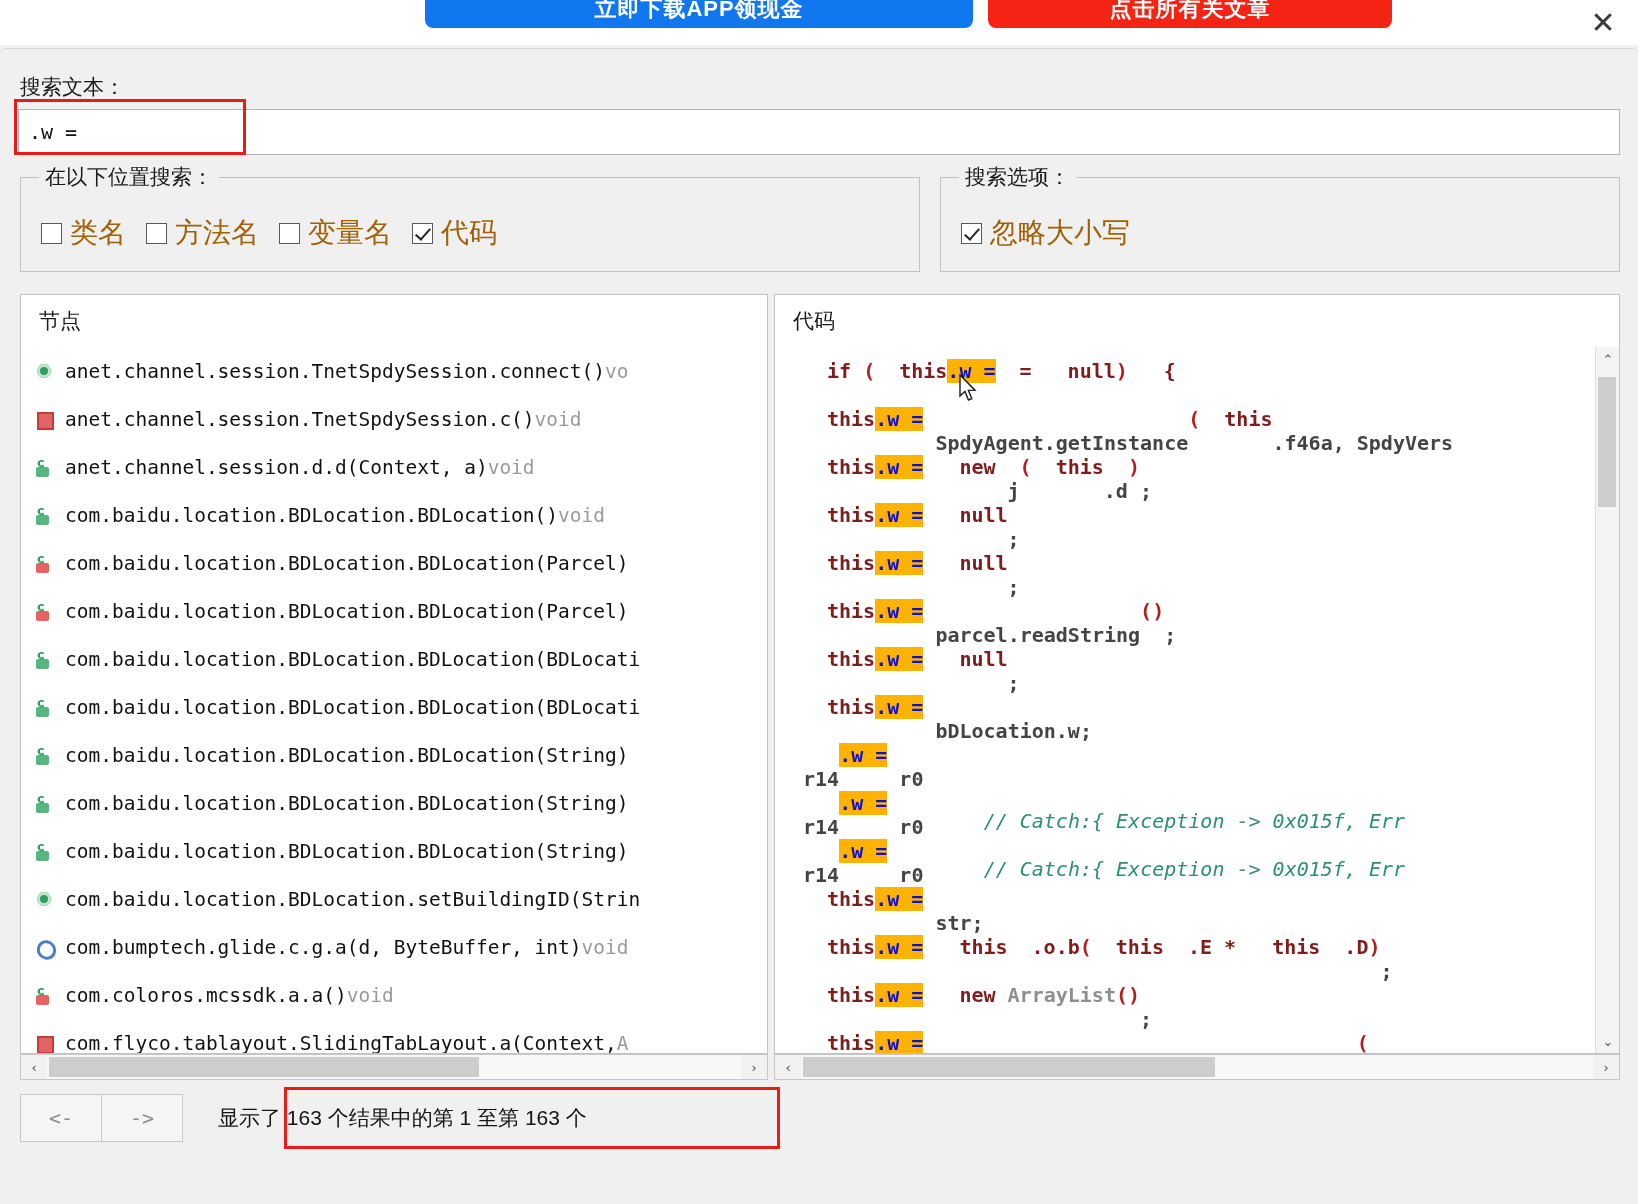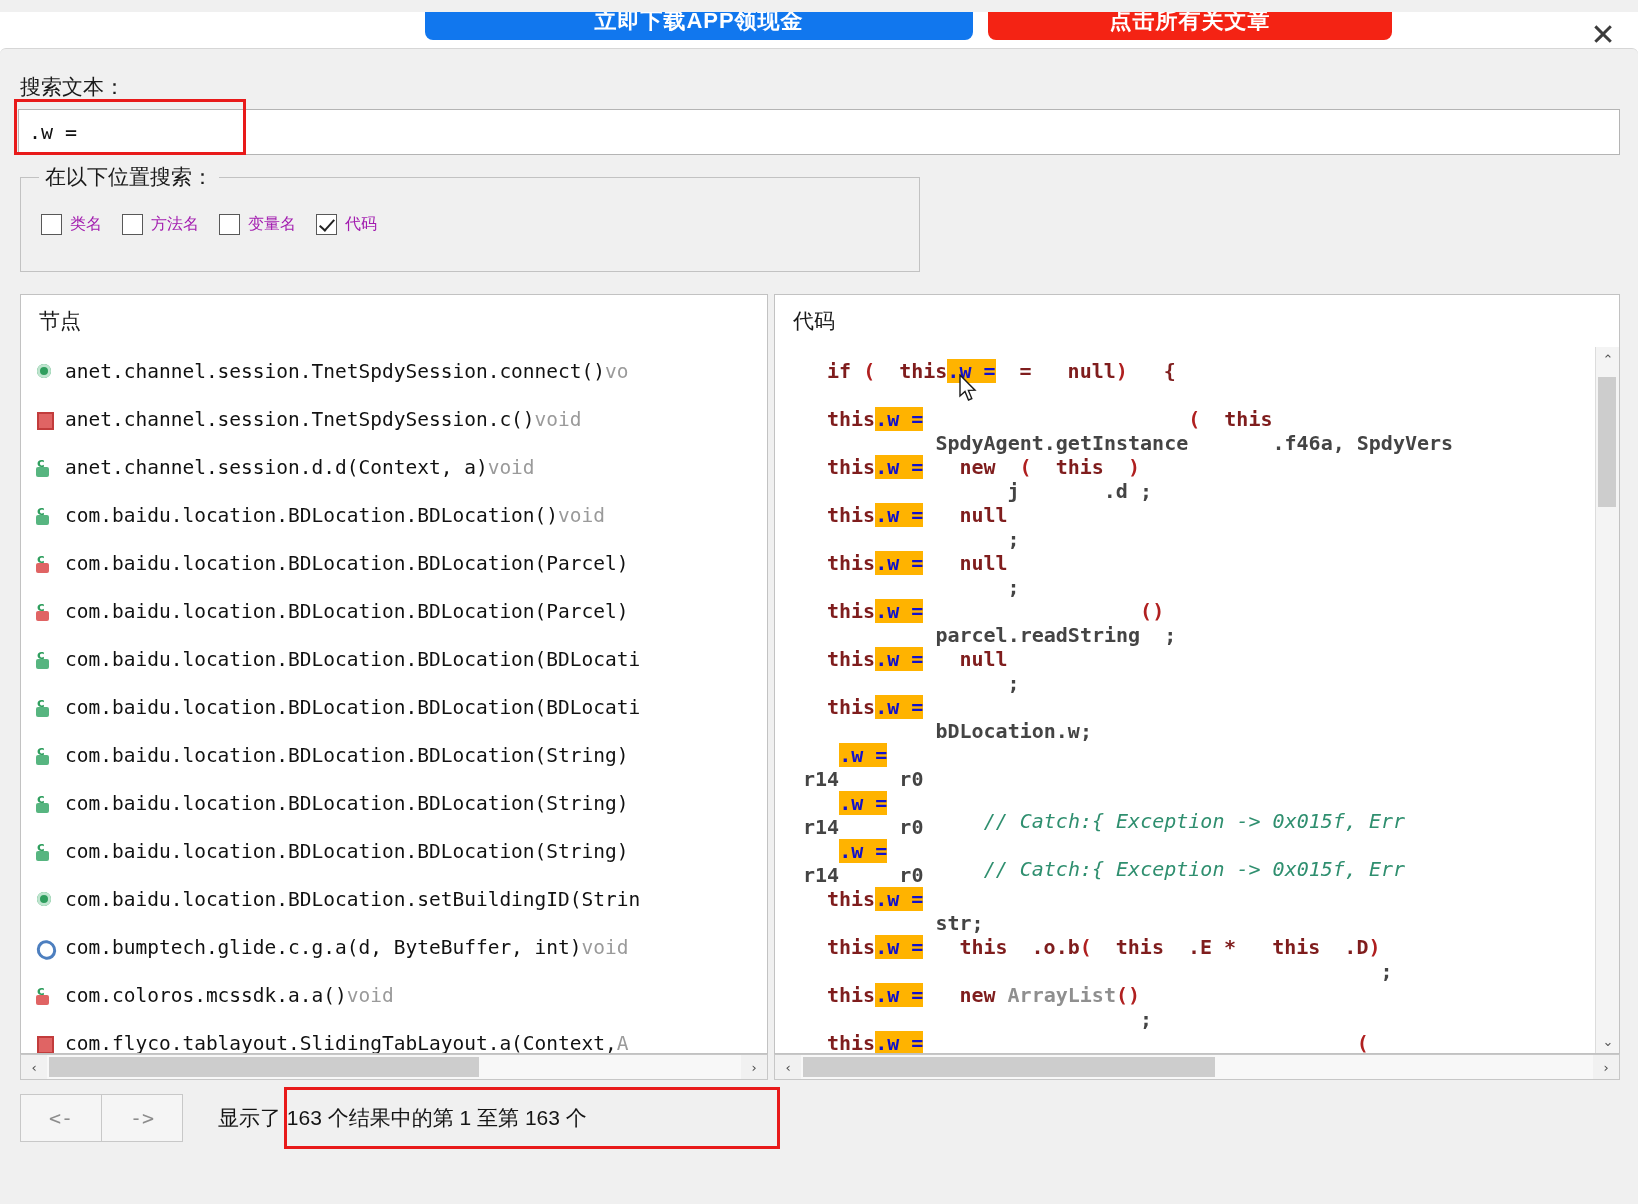--- a/index.html
+++ b/index.html
@@ -15,21 +15,20 @@
     width: 1638px; height: 1204px;
     background: #f0f0f0;
   }
 
   
   .banner {
     position: absolute; left: 0; top: 0;
     width: 1638px; height: 45px;
     background: #ffffff;
     overflow: hidden;
-    margin-top: 12px;
   }
   .banner-btn {
     position: absolute; top: -34px;
     height: 62px;
     border-radius: 8px;
     color: #ffffff;
     font-size: 22px;
     font-weight: bold;
     display: flex; align-items: flex-end; justify-content: center;
     padding-bottom: 4px;
@@ -141,21 +140,21 @@
   #grp-options  { left: 940px; top: 128px; width: 680px; height: 95px; }
 
   .checkrow {
     position: absolute; left: 20px; top: 36px;
     display: flex; align-items: center;
     gap: 20px;
   }
   .check {
     display: flex; align-items: center;
     cursor: pointer;
-    font-size: 16px; color: #a21caf;
+    font-size: 28px; color: #a16207;
     gap: 8px;
   }
   .cbox {
     width: 21px; height: 21px;
     border: 1px solid #585858;
     background: #fff;
     position: relative;
     flex: 0 0 auto;
   }
   .cbox.checked::after {
@@ -419,20 +418,29 @@
           <span class="cbox"></span>
           <span>变量名</span>
         </label>
         <label class="check">
           <span class="cbox checked"></span>
           <span>代码</span>
         </label>
       </div>
     </div>
 
+    <div class="groupbox" id="grp-options">
+      <div class="legend">搜索选项：</div>
+      <div class="checkrow">
+        <label class="check">
+          <span class="cbox checked"></span>
+          <span>忽略大小写</span>
+        </label>
+      </div>
+    </div>
 
     <div class="panel" id="panel-nodes">
       <div class="panel-header">节点</div>
       <div class="list" id="nodes-list">
           <div class="row">
             <span class="nicon pub-method"></span>
             <span class="txt">anet.channel.session.TnetSpdySession.connect()</span>
             <span class="ret"> vo</span>
           </div>
           <div class="row">

